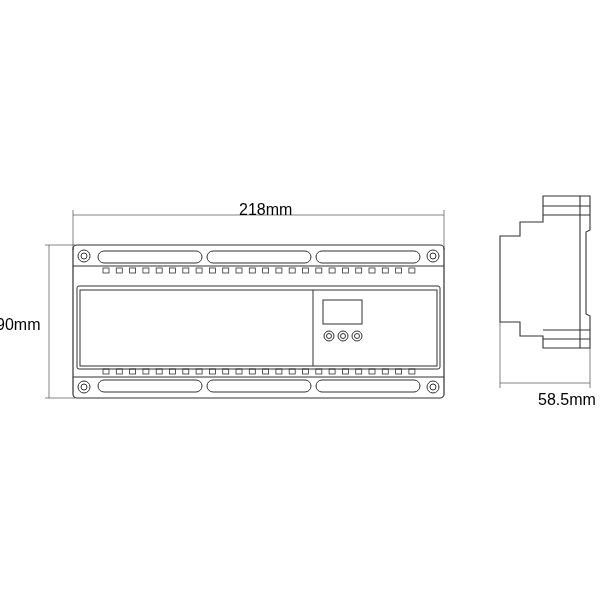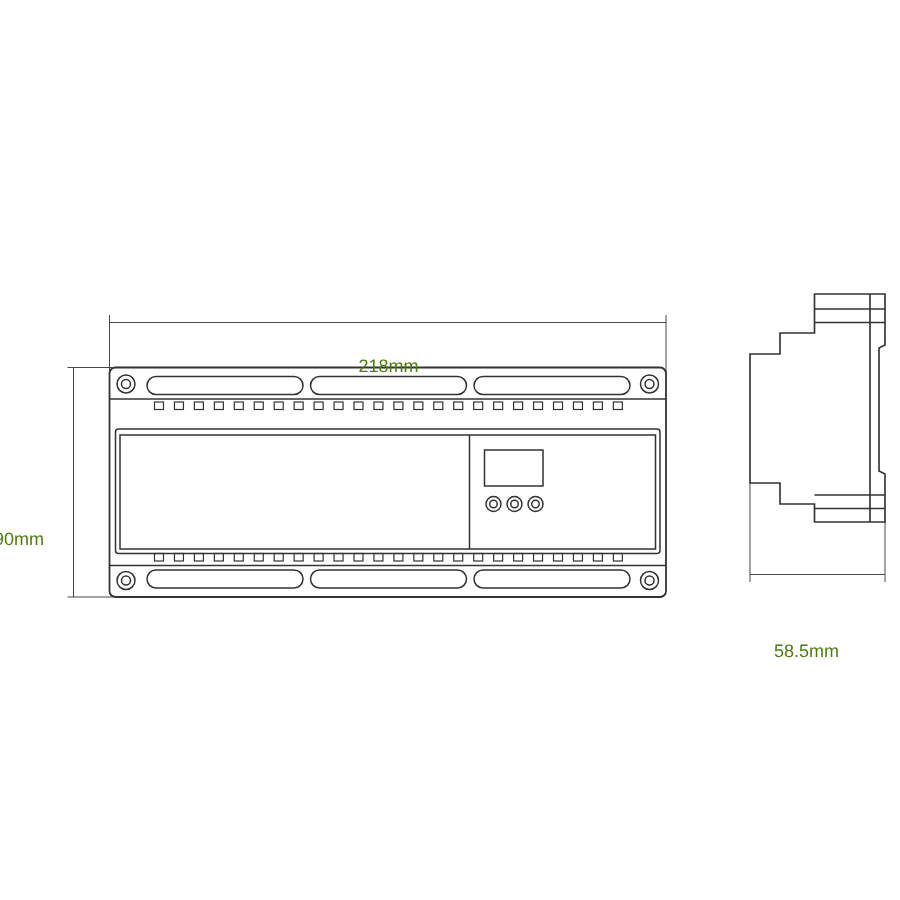--- a/index.html
+++ b/index.html
@@ -1,18 +1,18 @@
 <!DOCTYPE html>
 <html><head>
   <meta charset="utf-8">
   <style>
     html,body{margin:0;padding:0;background:#fff;}
     body{width:600px;height:600px;position:relative;overflow:hidden;font-family:"Liberation Sans",sans-serif;}
     svg{position:absolute;left:0;top:0;}
-    .lbl{position:absolute;font-size:12px;color:#4d7c0f;white-space:nowrap;margin-top:36px;}
+    .lbl{position:absolute;font-size:16px;color:#000000;white-space:nowrap;}
   </style>
 </head>
 <body>
 
 <svg width="600" height="600" viewBox="0 0 600 600" fill="none" stroke="#333" stroke-width="1">
 
   <g>
     <line x1="73" y1="210" x2="73" y2="250" stroke-width="0.6"></line>
     <line x1="444" y1="210" x2="444" y2="250" stroke-width="0.6"></line>
     <line x1="73" y1="215" x2="444" y2="215" stroke-width="0.6"></line>
@@ -123,13 +123,13 @@
       <rect x="382.3" y="369" width="6" height="5"></rect>
       <rect x="395.6" y="268" width="6" height="5"></rect>
       <rect x="395.6" y="369" width="6" height="5"></rect>
       <rect x="408.90000000000003" y="268" width="6" height="5"></rect>
       <rect x="408.90000000000003" y="369" width="6" height="5"></rect>
     </g>
 </svg>
 
 <div class="lbl" style="left:239px;top:201px;">218mm</div>
 <div class="lbl" style="left:-4px;top:316px;">90mm</div>
-<div class="lbl" style="left:516px;top:391px;">58.5mm</div>
+<div class="lbl" style="left:538px;top:391px;">58.5mm</div>
 
 </body></html>

